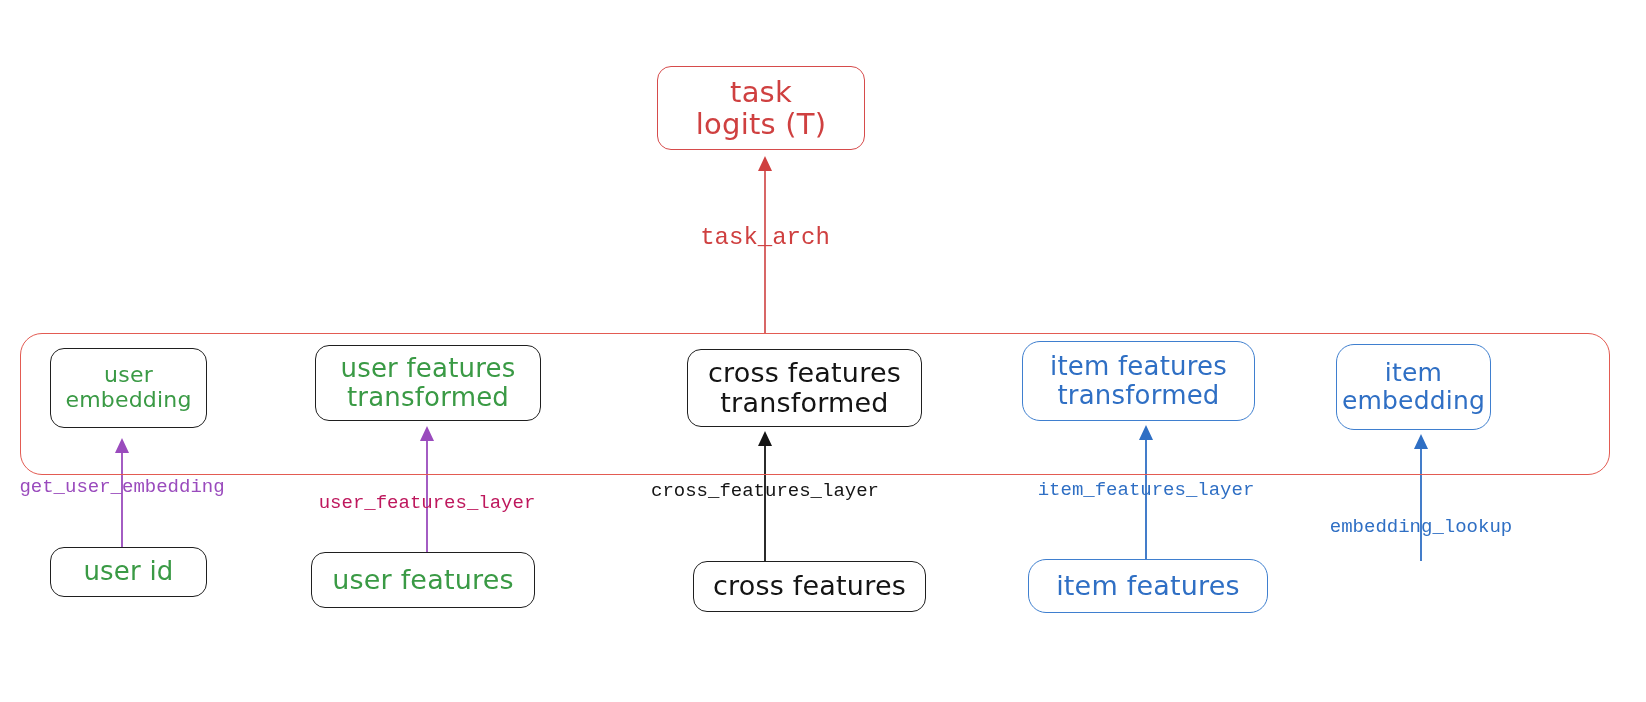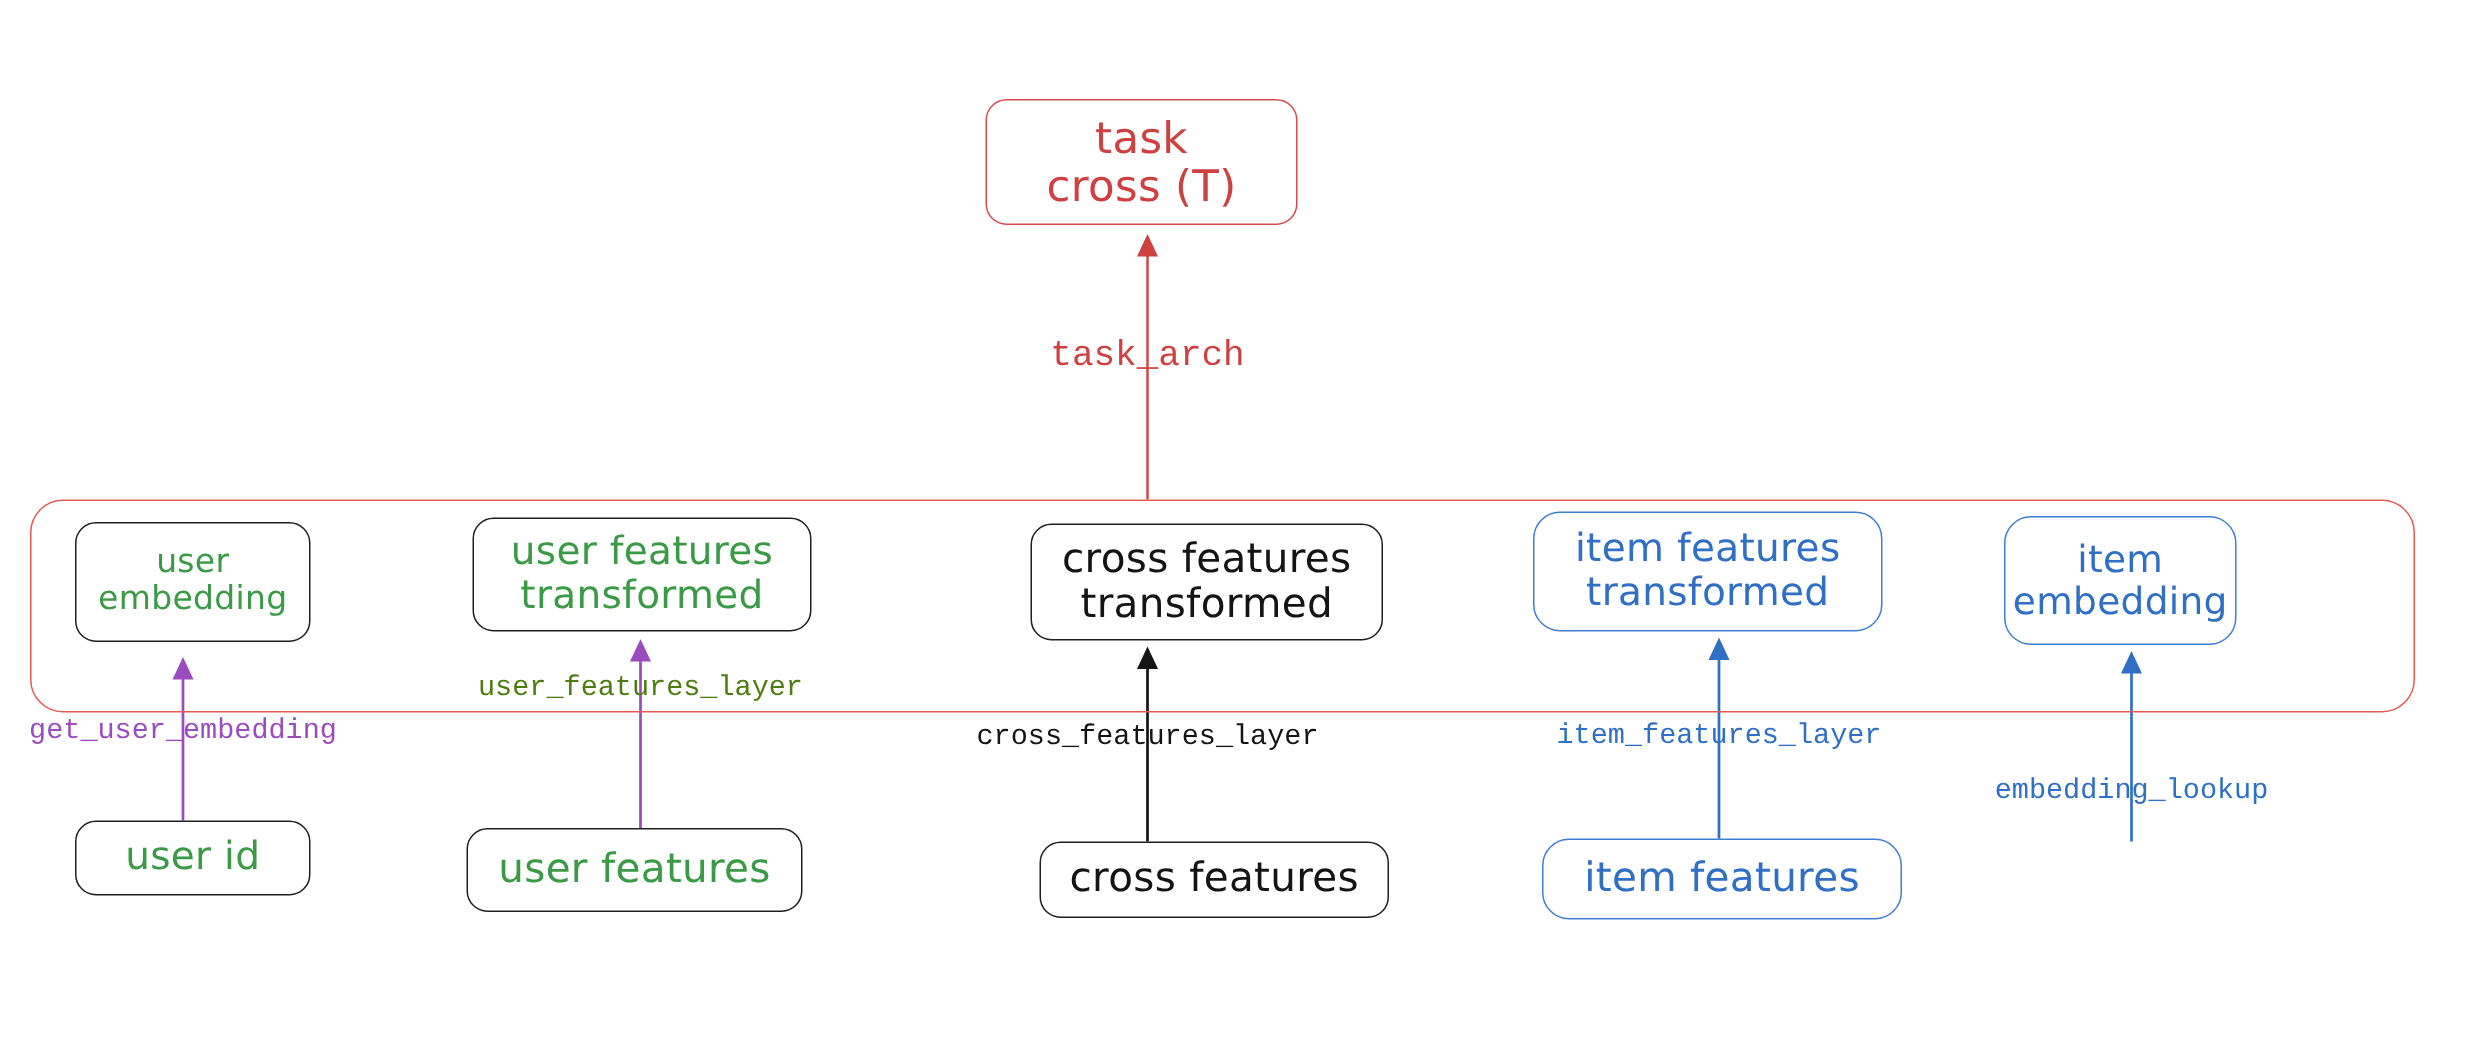--- a/index.html
+++ b/index.html
@@ -59,26 +59,26 @@
       <line x1="765" y1="561" x2="765" y2="444" stroke="#141414" stroke-width="1.8"></line>
       <path d="M 765 431 L 758 446 L 772 446 Z" fill="#141414"></path>
       <line x1="1146" y1="559" x2="1146" y2="438" stroke="#2f6fc4" stroke-width="1.8"></line>
       <path d="M 1146 425 L 1139 440 L 1153 440 Z" fill="#2f6fc4"></path>
       <line x1="1421" y1="561" x2="1421" y2="447" stroke="#2f6fc4" stroke-width="1.8"></line>
       <path d="M 1421 434 L 1414 449 L 1428 449 Z" fill="#2f6fc4"></path>
     </svg>
   <div class="group-box" style="left: 20px; top: 333px; width: 1590px; height: 142px; border-color: rgb(227, 91, 82);"></div>
 <div class="edge-label l-red" style="left: 765px; top: 224px; font-size: 24px; color: rgb(207, 64, 64);">task_arch</div>
     <div class="edge-label l-purple" style="left: 122px; top: 476px; font-size: 19px; color: rgb(154, 75, 189);">get_user_embedding</div>
-    <div class="edge-label l-purple" style="left: 427px; top: 447px; font-size: 19px; color: #4d7c0f;">user_features_layer</div>
+    <div class="edge-label l-purple" style="left: 427px; top: 492px; font-size: 19px; color: #be185d;">user_features_layer</div>
     <div class="edge-label l-dark" style="left: 765px; top: 480px; font-size: 19px; color: rgb(20, 20, 20);">cross_features_layer</div>
     <div class="edge-label l-blue" style="left: 1146px; top: 479px; font-size: 19px; color: rgb(47, 111, 196);">item_features_layer</div>
     <div class="edge-label l-blue" style="left: 1421px; top: 480px; font-size: 19px; color: rgb(47, 111, 196); margin-top: 36px;">embedding_lookup</div>
     <div class="node n-red t-red" style="left: 657px; top: 66px; width: 208px; height: 84px; font-size: 29px;"><span class="lbl">task
-cross (T)</span></div>
+logits (T)</span></div>
     <div class="node n-dark t-green" style="left: 50px; top: 348px; width: 157px; height: 80px; font-size: 22px;"><span class="lbl">user
 embedding</span></div>
     <div class="node n-dark t-green" style="left: 315px; top: 345px; width: 226px; height: 76px; font-size: 26px;"><span class="lbl">user features
 transformed</span></div>
     <div class="node n-dark t-dark" style="left: 645px; top: 349px; width: 235px; height: 78px; font-size: 27px;"><span class="lbl">cross features
 transformed</span></div>
     <div class="node n-blue t-blue" style="left: 1022px; top: 341px; width: 233px; height: 80px; font-size: 26px;"><span class="lbl">item features
 transformed</span></div>
     <div class="node n-blue t-blue" style="left: 1336px; top: 344px; width: 155px; height: 86px; font-size: 25px;"><span class="lbl">item
 embedding</span></div>

